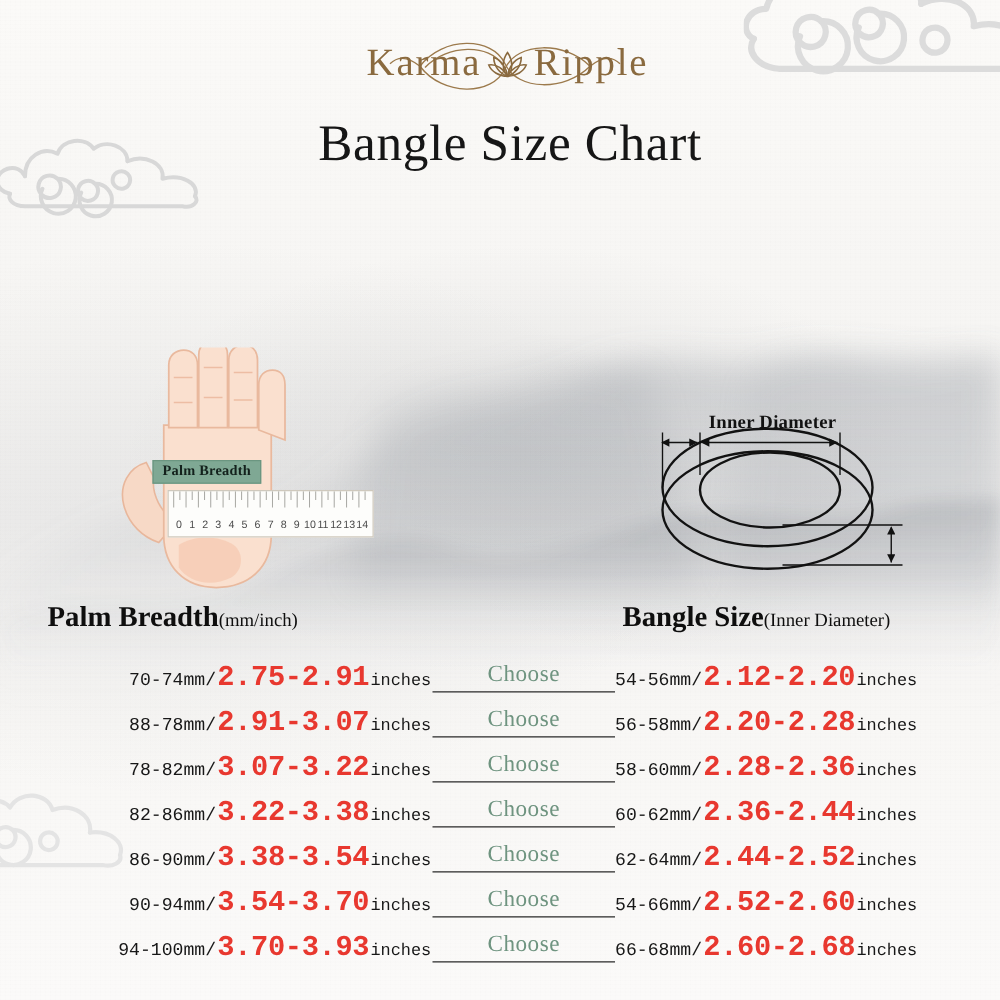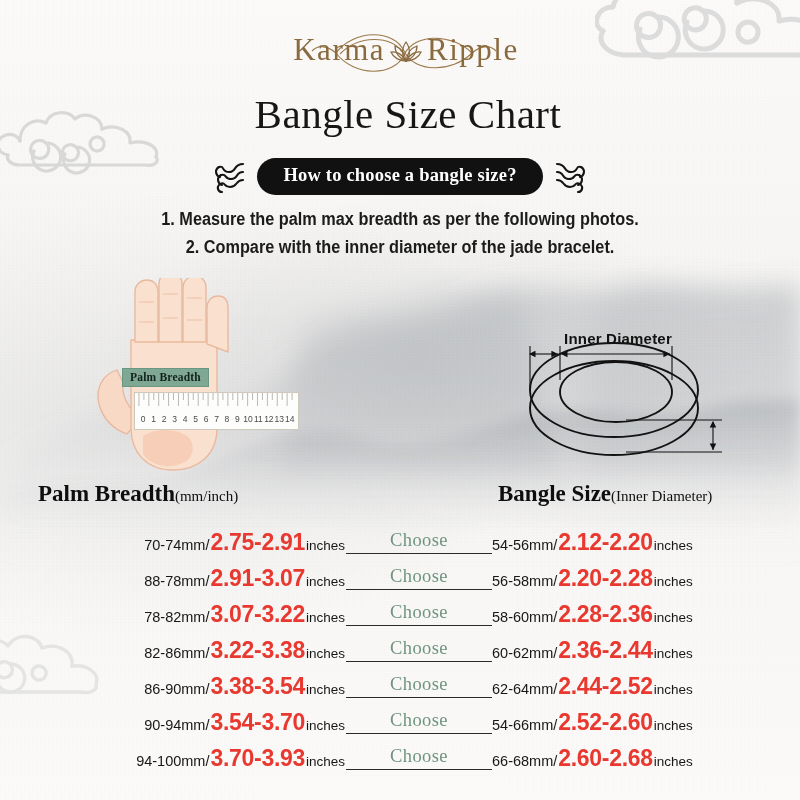--- a/index.html
+++ b/index.html
@@ -143,21 +143,21 @@
     color: #4a4a4a;
   }
   .ruler .nums span { flex: 1 1 0; text-align: center; }
 
   
   .bangle-fig { position: absolute; left: 508px; top: 328px; width: 220px; height: 140px; }
   .bangle-caption {
     position: absolute;
     left: 508px; top: 330px; width: 220px;
     text-align: center;
-    font-family: Liberation Sans, sans-serif;
+    font-family: Liberation Serif, serif;
     font-weight: 700;
     font-size: 15px;
     color: #121212;
     letter-spacing: 0.2px;
   }
 
   
   .col-head {
     position: absolute;
     font-family: "Liberation Serif", serif;
@@ -174,21 +174,21 @@
 
   .row {
     position: relative;
     height: 36px;
     display: flex;
     align-items: center;
   }
 
   .cell {
     position: absolute;
-    font-family: Liberation Sans, sans-serif;
+    font-family: Liberation Mono, monospace;
     white-space: nowrap;
     color: #141414;
     display: flex;
     align-items: baseline;
   }
   .cell-left  { right: 455px; justify-content: flex-end; }
   .cell-right { left: 492px; }
 
   .mm     { font-size: 14.5px; color: #171717; }
   .inches-val {
@@ -305,44 +305,21 @@
               <path d="M17,23 C23,21 28,15 28,8 C22,10 18,16 17,23Z"></path>
               <path d="M17,23 C10,23 4,19 2,14 C8,13 14,17 17,23Z"></path>
               <path d="M17,23 C24,23 30,19 32,14 C26,13 20,17 17,23Z"></path>
             </g>
           </svg></span><span>Ripple</span>
     </div>
   </div>
 
   <div class="title">Bangle Size Chart</div>
 
-  <div class="banner-row">
-    <svg class="flourish" width="34" height="36" viewBox="0 0 34 36">
-      <g fill="none" stroke="#141414" stroke-width="2.1" stroke-linecap="round">
-        <path d="M30,5 C20,5 24,13 16,13 C8,13 12,6 6,8"></path>
-        <path d="M30,13 C22,13 26,20 18,20 C11,20 14,14 8,16"></path>
-        <path d="M30,21 C22,21 25,28 17,28 C10,28 13,22 7,25"></path>
-        <path d="M6,8 C1,11 3,17 7,18 M8,16 C3,19 5,25 9,26 M7,25 C3,28 5,33 9,33"></path>
-      </g>
-    </svg>
-    <div class="pill">How to choose a bangle size?</div>
-    <svg class="flourish" width="34" height="36" viewBox="0 0 34 36">
-      <g fill="none" stroke="#141414" stroke-width="2.1" stroke-linecap="round" transform="translate(34,0) scale(-1,1)">
-        <path d="M30,5 C20,5 24,13 16,13 C8,13 12,6 6,8"></path>
-        <path d="M30,13 C22,13 26,20 18,20 C11,20 14,14 8,16"></path>
-        <path d="M30,21 C22,21 25,28 17,28 C10,28 13,22 7,25"></path>
-        <path d="M6,8 C1,11 3,17 7,18 M8,16 C3,19 5,25 9,26 M7,25 C3,28 5,33 9,33"></path>
-      </g>
-    </svg>
-  </div>
-
-  <div class="instructions">
-    <p>1. Measure the palm max breadth as per the following photos.</p>
-    <p>2. Compare with the inner diameter of the jade bracelet.</p>
-  </div>
+
 
   <svg class="hand-fig" viewBox="0 0 175 195">
     <g>
 
       <path d="M22,92 C8,96 0,110 4,126 C8,142 20,152 32,156 L46,140 C34,132 26,118 28,104 Z" fill="#f7d9c6" stroke="#e8b79c" stroke-width="1.3"></path>
 
       <path d="M36,62 L36,150 C36,175 52,192 78,192 C104,192 122,176 122,150 L122,62 Z" fill="#fae0cf" stroke="#e9b99e" stroke-width="1.4"></path>
 
       <path d="M40,64 L40,14 C40,6 46,2 52,2 C58,2 63,6 63,14 L63,64 Z" fill="#fae0cf" stroke="#e9b99e" stroke-width="1.4"></path>
       <path d="M64,64 L64,6 C64,-2 70,-6 76,-6 C82,-6 87,-2 87,6 L87,64 Z" fill="#fae0cf" stroke="#e9b99e" stroke-width="1.4"></path>

